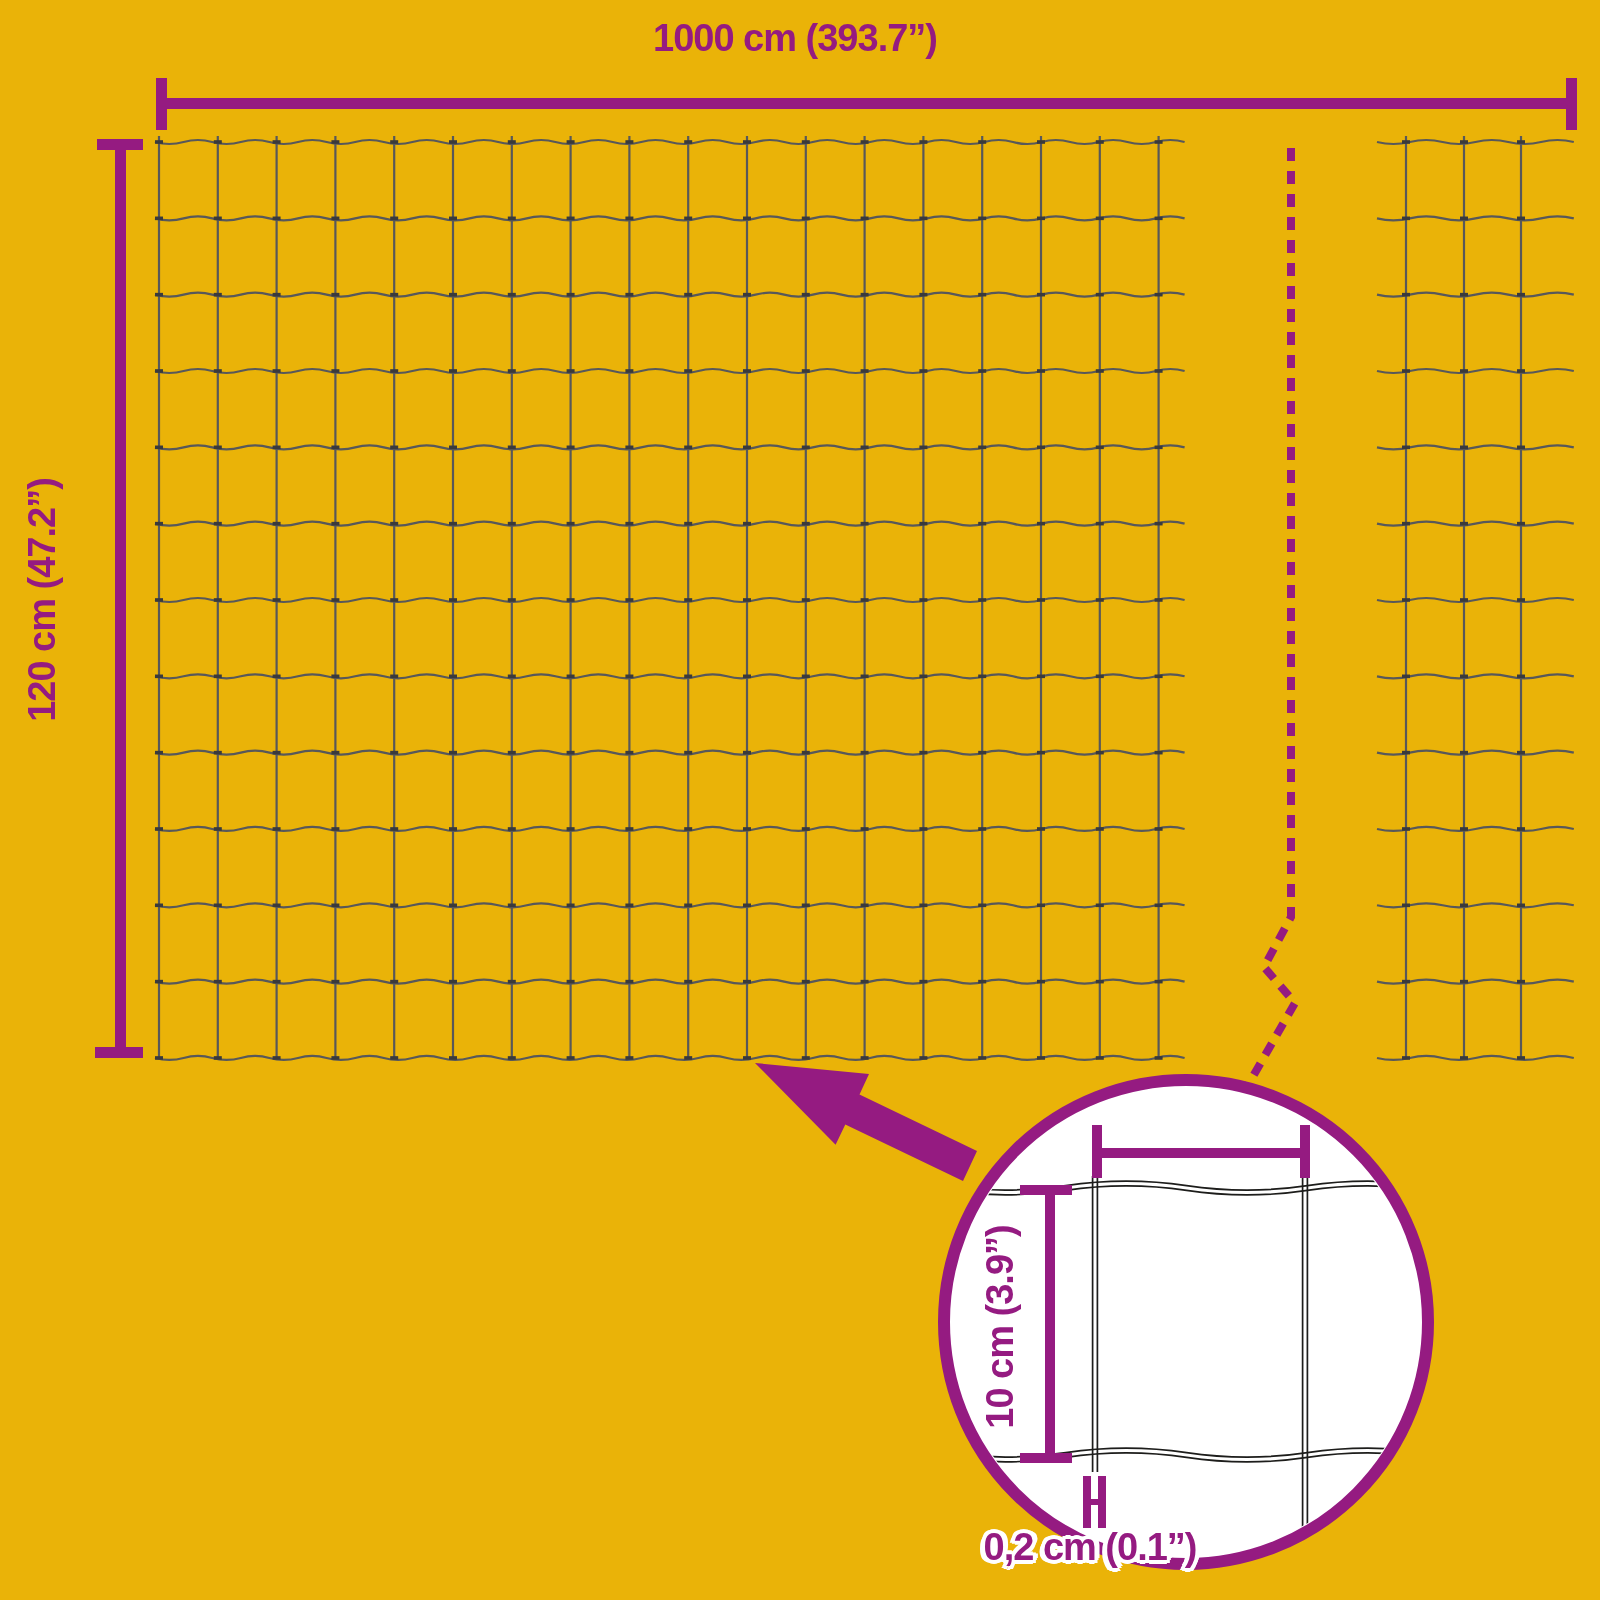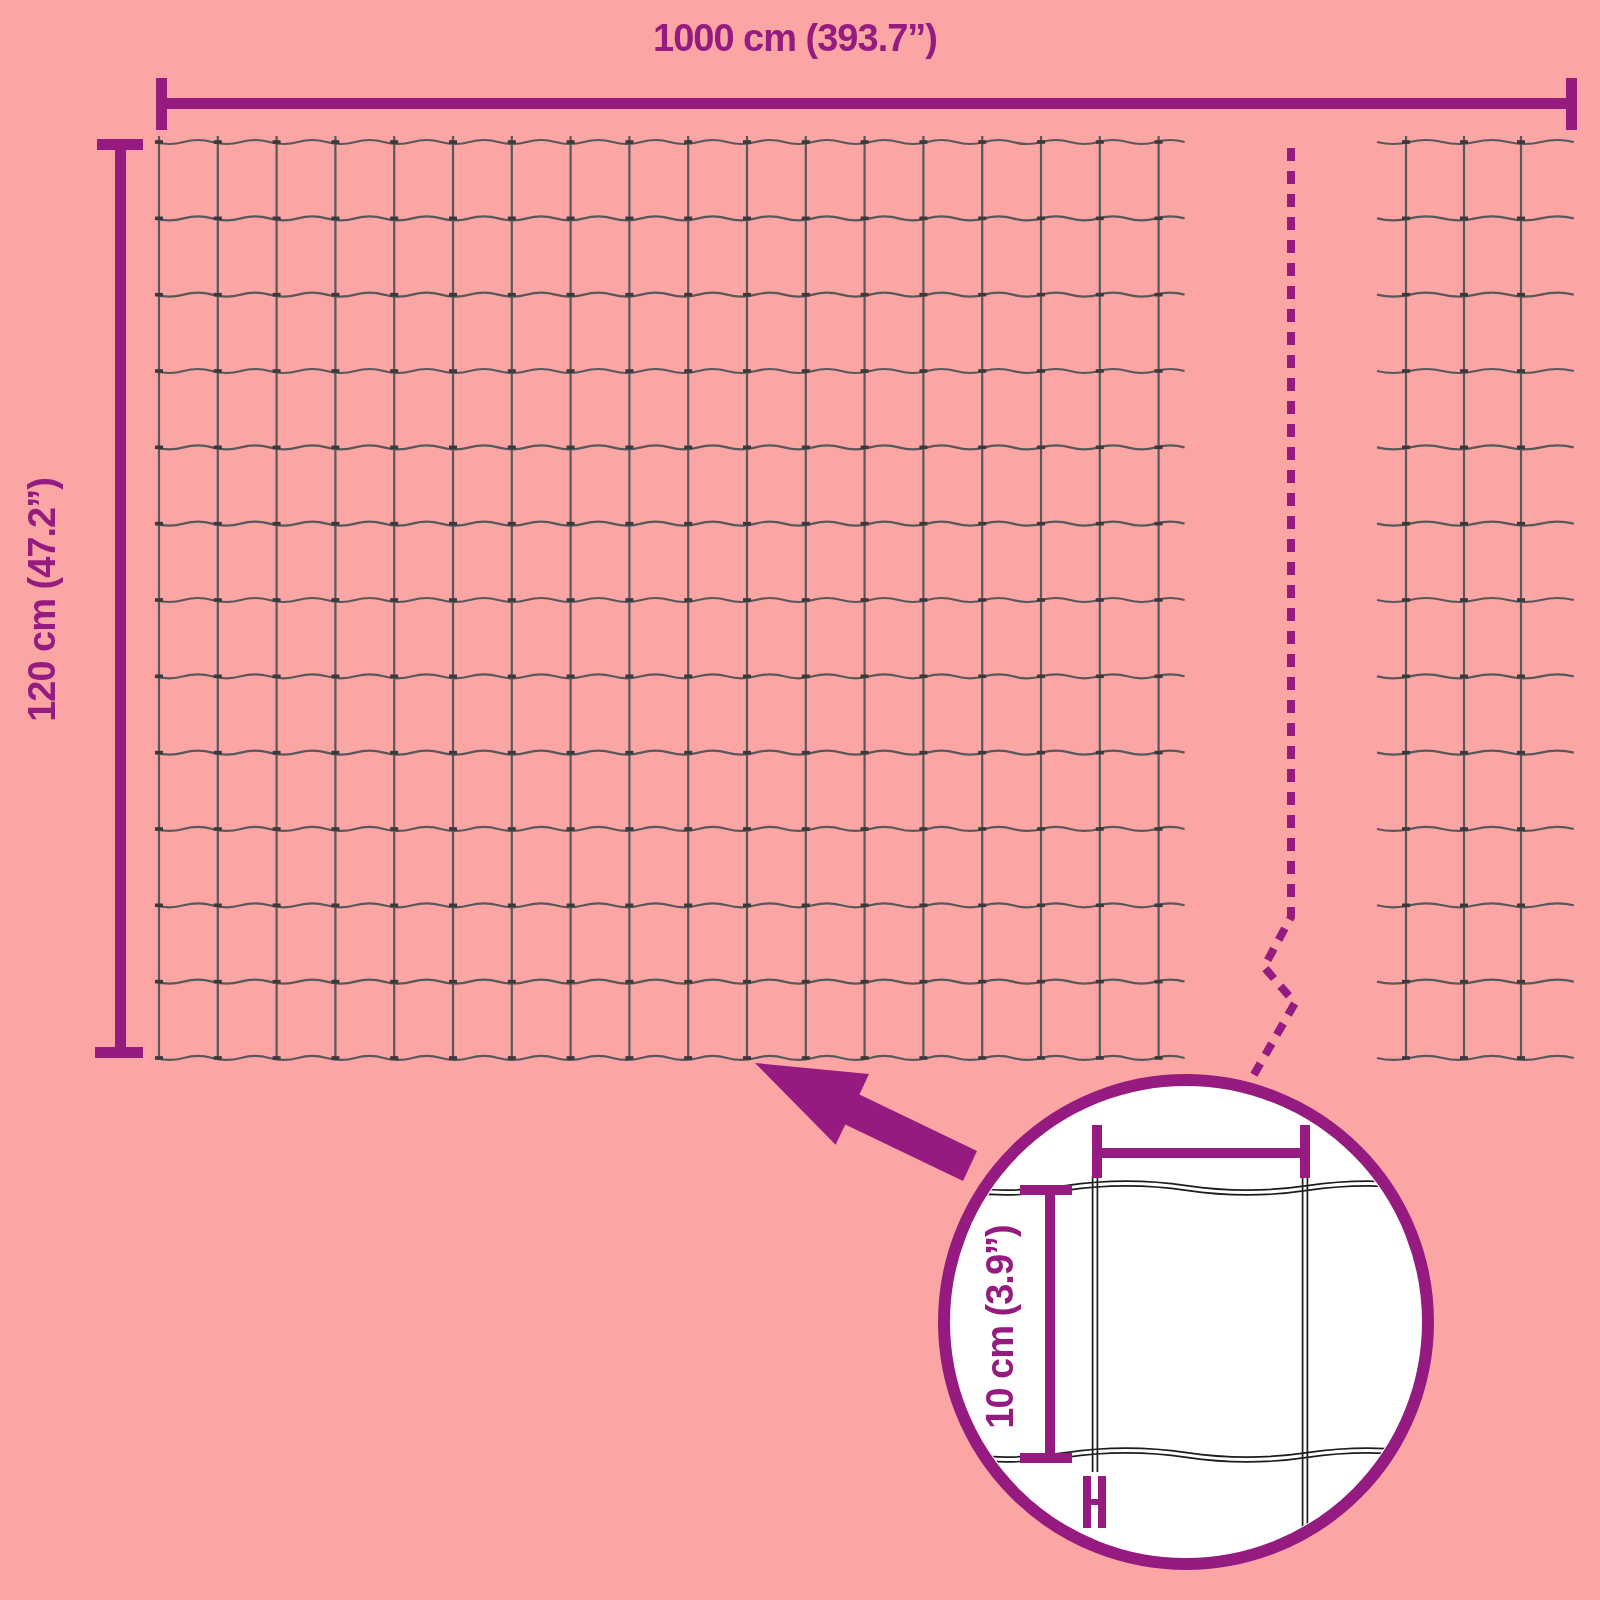--- a/index.html
+++ b/index.html
@@ -1,16 +1,16 @@
 <!DOCTYPE html>
 <html><head>
 <meta charset="utf-8">
 <style>
   html,body{margin:0;padding:0;background:#fff;}
-  #stage{position:relative;width:1600px;height:1600px;background:#fca5a5;overflow:hidden;
+  #stage{position:relative;width:1600px;height:1600px;background:#eab308;overflow:hidden;
          font-family:"Liberation Sans",sans-serif;}
   #diagram-svg{position:absolute;left:0;top:0;width:1600px;height:1600px;}
   .dim-label{position:absolute;width:400px;height:46px;line-height:46px;text-align:center;
              font-weight:700;font-size:38px;letter-spacing:-1px;white-space:nowrap;z-index:5;}
   .rot{transform:rotate(-90deg);transform-origin:center center;}
   .halo{text-shadow:-4px 0 0 #fff,4px 0 0 #fff,0 -4px 0 #fff,0 4px 0 #fff,
         -3px -3px 0 #fff,3px -3px 0 #fff,-3px 3px 0 #fff,3px 3px 0 #fff,
         -5px 2px 0 #fff,5px -2px 0 #fff;}
 </style>
 </head>
@@ -384,13 +384,14 @@
     <polygon id="p-arrow" points="755,1063 869,1074 859.5,1094.6 977,1151 963,1181 845.3,1124.4 835.6,1144.7" fill="#951b81"></polygon>
   </svg>
 
   <div class="dim-label" style="left: 595px; top: 15px; color: rgb(149, 27, 129);">1000 cm (393.7”)</div>
 
   <div class="dim-label rot" style="left: -158px; top: 577px; color: rgb(149, 27, 129);">120 cm (47.2”)</div>
 
 
   <div class="dim-label rot halo" style="left: 800px; top: 1304px; color: rgb(149, 27, 129);">10 cm (3.9”)</div>
 
+  <div class="dim-label halo" style="left: 890px; top: 1524px; color: rgb(149, 27, 129);">0,2 cm (0.1”)</div>
 </div>
 
 </body></html>

